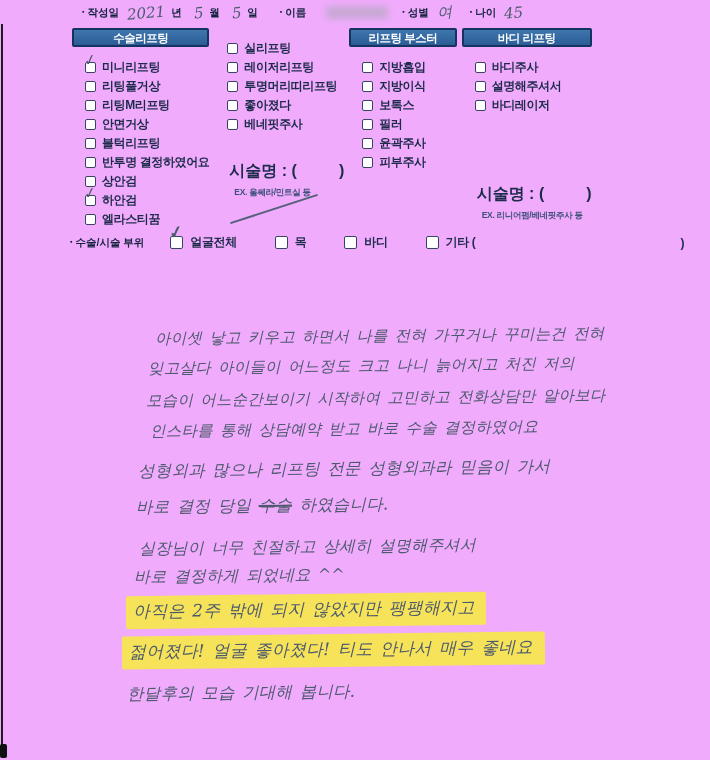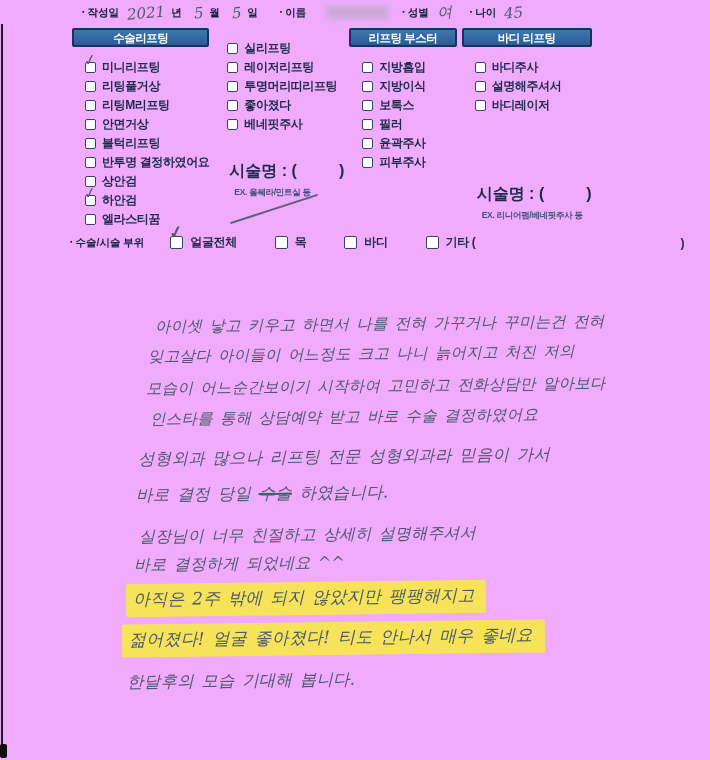--- a/index.html
+++ b/index.html
@@ -45,21 +45,21 @@
   
   .area-row { position:absolute; top:234px; left:70px; width:614px; display:flex; align-items:center; font-size:10.5px; color:#15233f; font-weight:700; }
   .area-label { margin:0 26px 0 0; }
   .area-opt { display:flex; align-items:center; margin-right:38px; }
   .area-opt .cb { width:11px; height:11px; margin-right:7px; }
   .area-opt .cb .mark { font-size:17px; top:-12px; }
   .area-close { margin-left:auto; }
   .slash-mark { position:absolute; top:-26px; left:158px; width:92px; height:2px; background:#55617a; transform:rotate(-18deg); border-radius:2px; }
 
   
-  .hand-area { position:absolute; top:306px; left:0; width:710px; height:440px; }
+  .hand-area { position:absolute; top:318px; left:0; width:710px; height:440px; }
   .hand-line {
     position:absolute; font-family:"DejaVu Serif", serif; font-style:italic;
     color:#4d5a6e; letter-spacing:.2px; word-spacing:2px; white-space:nowrap;
     transform:rotate(-0.7deg);
   }
   .hl { background:#f6e35a; padding:4px 12px 6px 7px; border-radius:2px; }
   .struck { text-decoration:line-through; text-decoration-thickness:1.5px;margin-top:36px; }
 </style>
 </head>
 <body>

